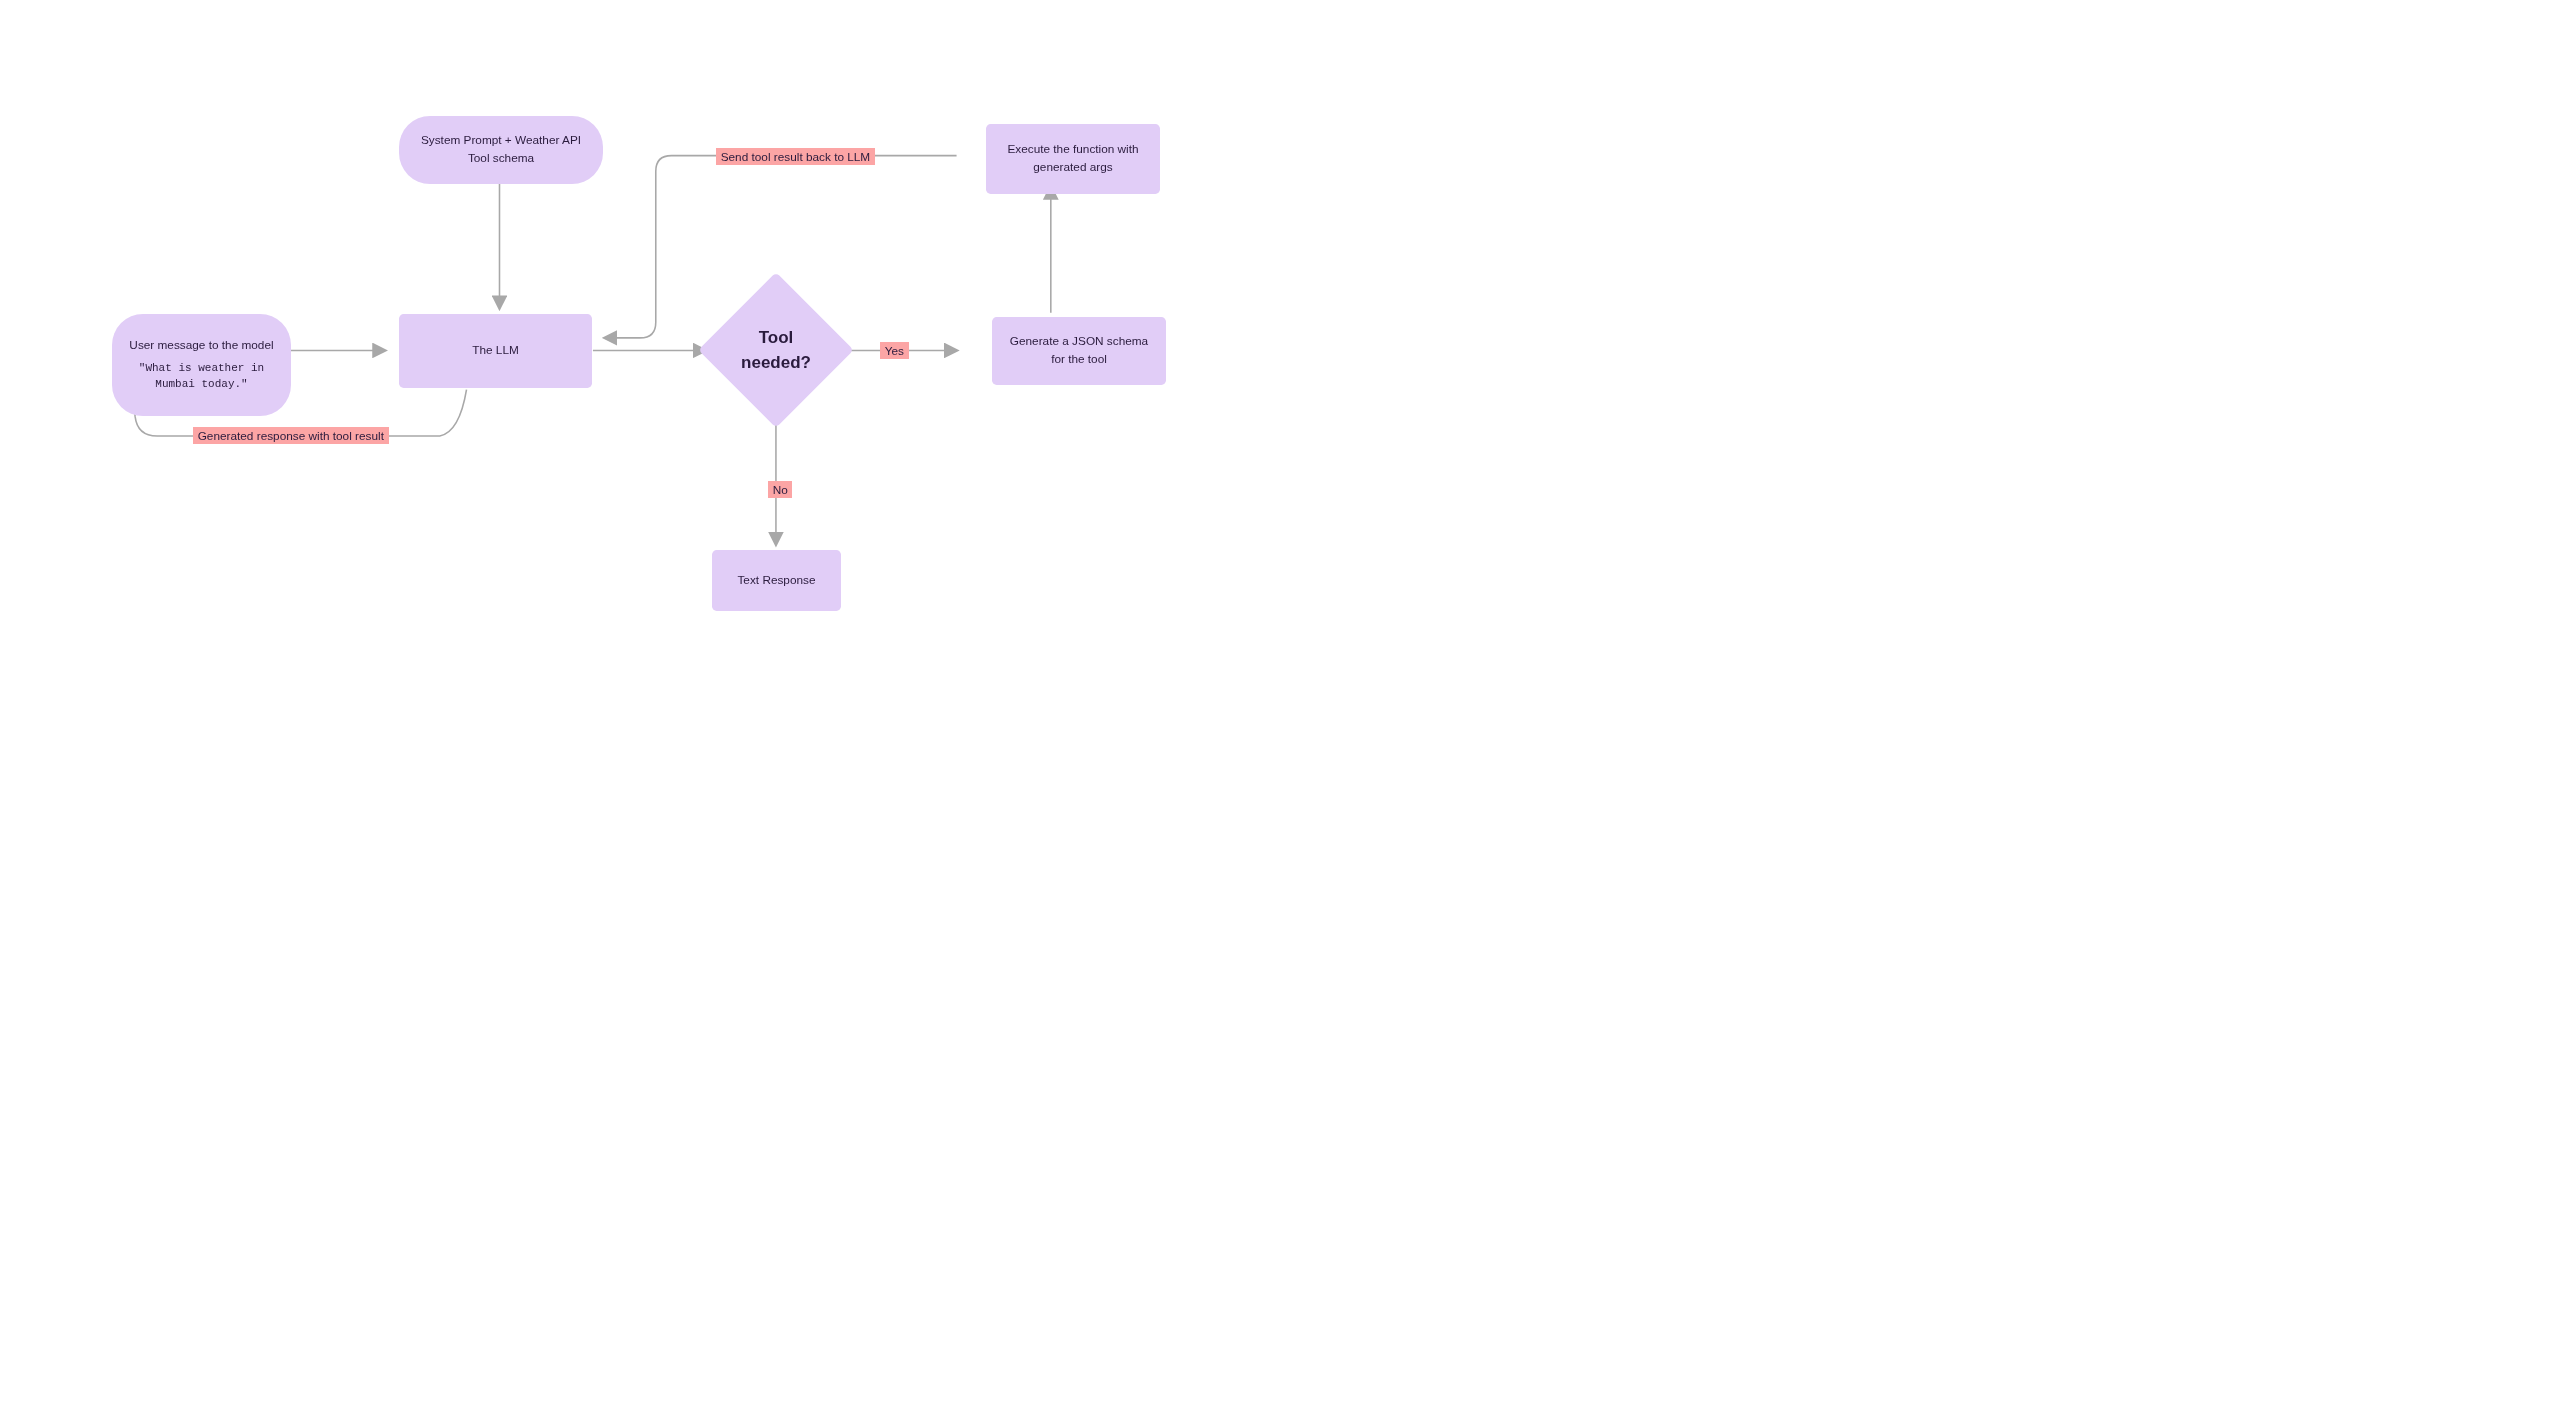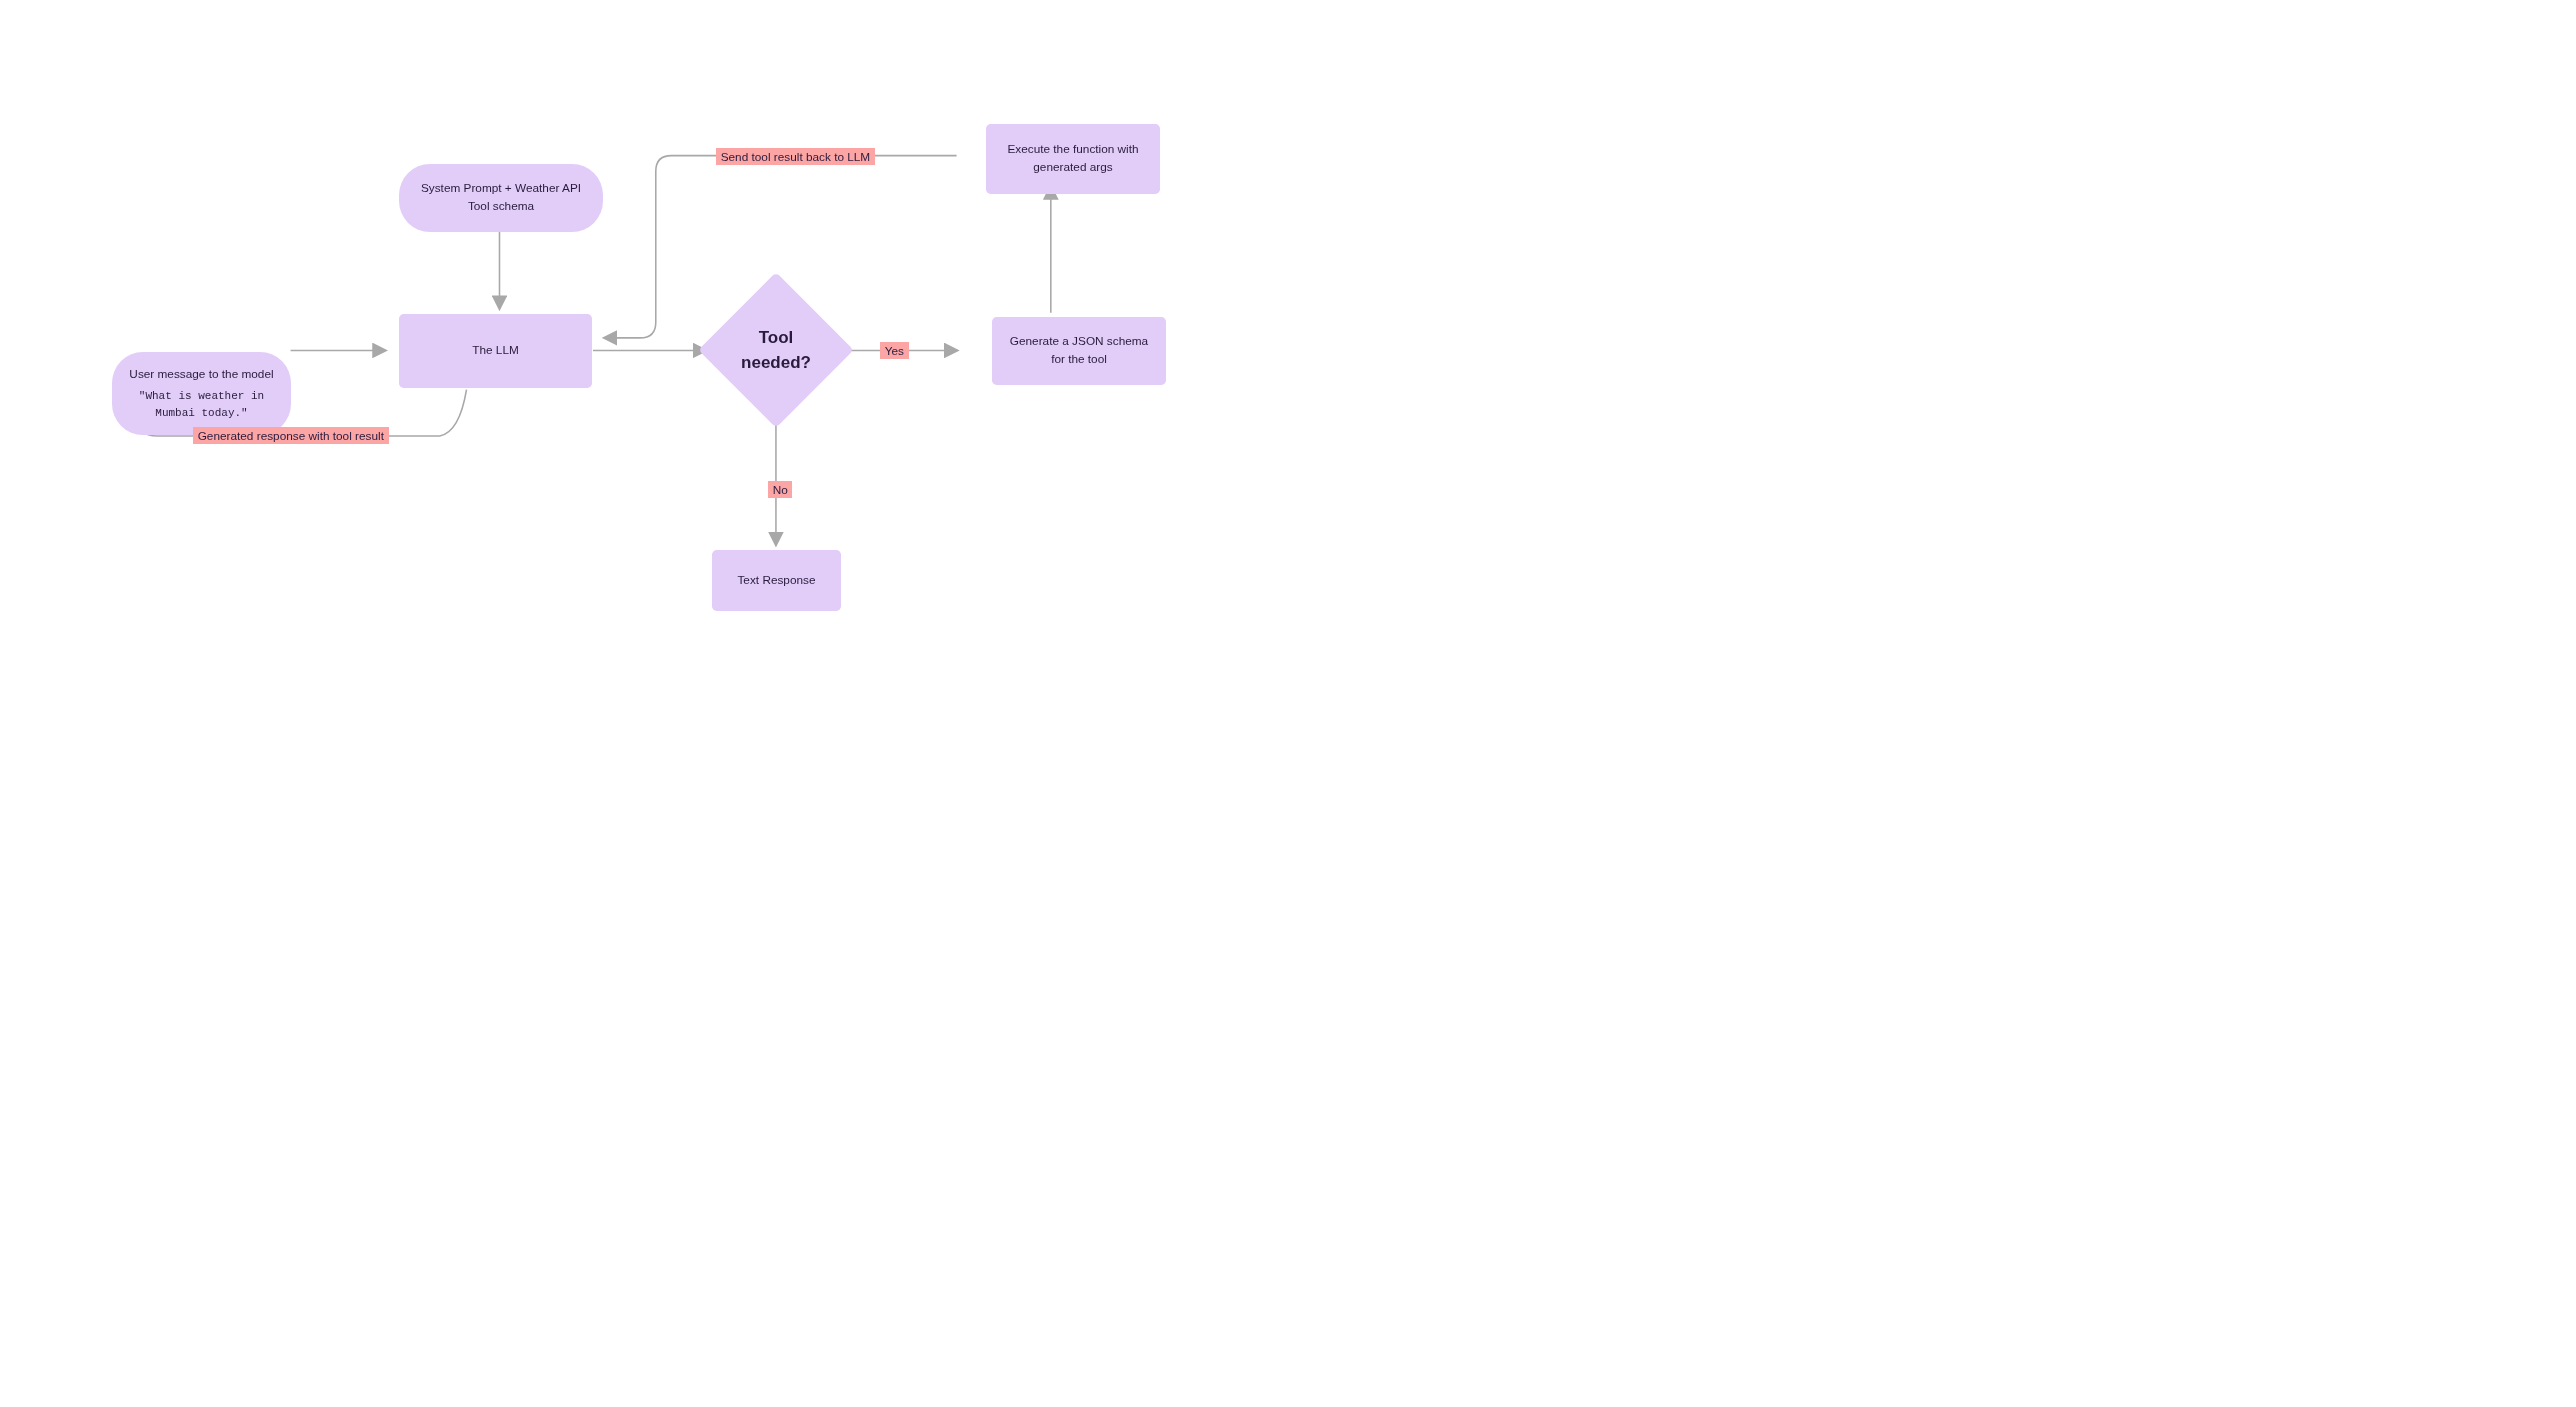--- a/index.html
+++ b/index.html
@@ -31,21 +31,20 @@
       justify-content: center;
       text-align: center;
       padding: 12.6px 15.7px;
       font-size: 11.8px;
       line-height: 1.5;
       color: #2a1b3d;
     }
     
     .node-pill {
       border-radius: 31px;
-      margin-top: 48px;
     }
     
     .node-rect {
       border-radius: 4.7px;
     }
     
     .node-diamond {
       background: transparent;
       padding: 0;
     }
@@ -124,21 +123,21 @@
 
     <line class="arrow-line" x1="1338" y1="398" x2="1338" y2="238" marker-end="url(#arrowhead)"></line>
 
     <path class="arrow-line" d="M 1218 198 L 855 198 Q 835 198 835 218 L 835 410 Q 835 430 815 430 L 770 430" marker-end="url(#arrowhead)"></path>
 
     <line class="arrow-line" x1="988" y1="540" x2="988" y2="693" marker-end="url(#arrowhead)"></line>
 
     <path class="arrow-line" d="M 594 496 Q 585 550 560 555 L 200 555 Q 175 555 172 530 L 170 505" marker-end="url(#arrowhead)"></path>
   </svg>
 
-  <div class="node node-pill" style="left: 112px; top: 304px; width: 179px; height: 83px;">
+  <div class="node node-pill" style="left: 112px; top: 314px; width: 179px; height: 102px;">
     <div>User message to the model</div>
     <div class="subtitle">"What is weather in Mumbai today."</div>
   </div>
 
   <div class="node node-pill" style="left: 399px; top: 116px; width: 204px; height: 68px;">
     <div>System Prompt + Weather API Tool schema</div>
   </div>
 
   <div class="node node-rect" style="left: 399px; top: 314px; width: 193px; height: 74px;">
     <div>The LLM</div>

